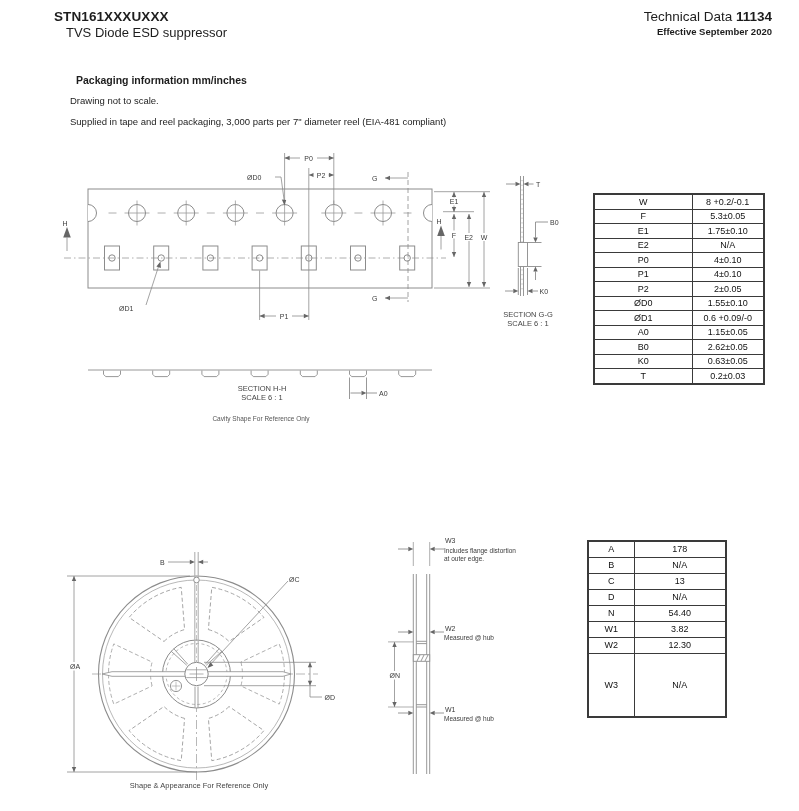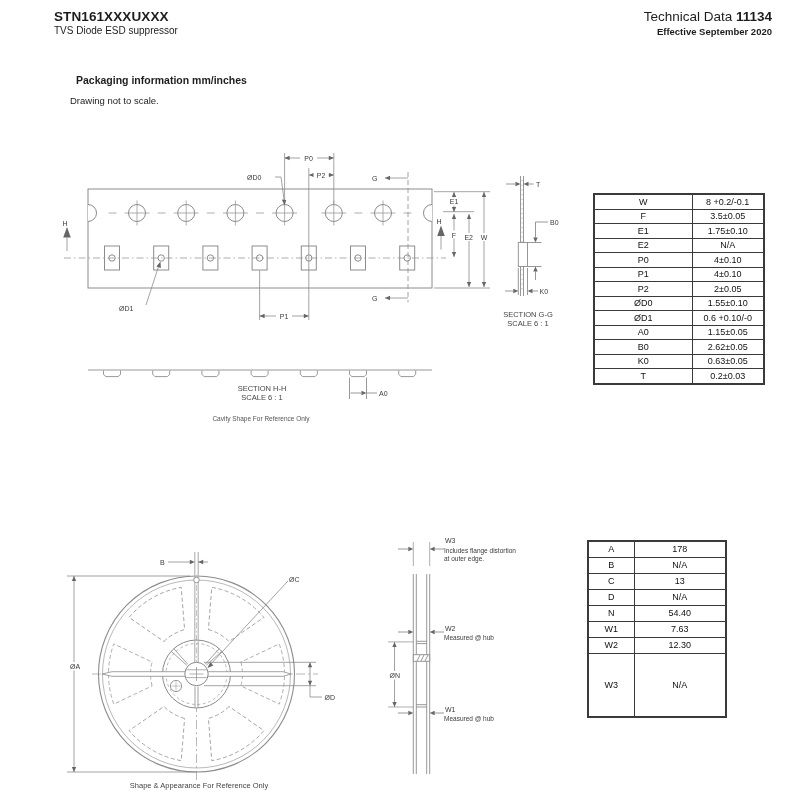--- a/index.html
+++ b/index.html
@@ -1,20 +1,20 @@
 <!DOCTYPE html>
 <html><head>
 <meta charset="utf-8">
 <style>
   html,body{margin:0;padding:0;background:#fff;}
   .page{position:relative;width:799px;height:811px;background:#fff;overflow:hidden;
         font-family:"Liberation Sans",sans-serif;color:#1d1d1d;}
   .abs{position:absolute;white-space:nowrap;}
   .title{font-size:13.5px;font-weight:bold;letter-spacing:.1px;}
-  .subtitle{font-size:10px;}
+  .subtitle{font-size:13px;margin-left:12px;}
   .docline{font-size:13.5px;text-align:left;}
   .docline b{font-weight:bold;}
   .effective{font-size:9.5px;font-weight:bold;text-align:right;}
   .heading{font-size:10.5px;font-weight:bold;}
   .bodyline{font-size:9.5px;margin-left:16px;}
   table.dim{border-collapse:collapse;table-layout:fixed;background:#fff;}
   table.dim td{border:1px solid #3a3a3a;font-size:9px;text-align:center;vertical-align:middle;
                padding:0;color:#111;}
   .t1{width:170px;height:192px;border:2px solid #3a3a3a;}
   .t2{width:138px;height:178px;border:2px solid #3a3a3a;}
@@ -29,20 +29,21 @@
 
 <div class="page">
 
   <div class="abs title" style="left:54px;top:9px;">STN161XXXUXXX</div>
   <div class="abs subtitle" style="left:54px;top:25px;">TVS Diode ESD suppressor</div>
   <div class="abs docline" style="right:27px;top:9px;"><span>Technical Data </span><b>11134</b></div>
   <div class="abs effective" style="right:27px;top:26px;">Effective September 2020</div>
 
   <div class="abs heading" style="left:54px;top:74px;margin-left:22px;">Packaging information mm/inches</div>
   <div class="abs bodyline" style="left:54px;top:95px;">Drawing not to scale.</div>
+  <div class="abs bodyline" style="left:54px;top:116px;">Supplied in tape and reel packaging, 3,000 parts per 7" diameter reel (EIA-481 compliant)</div>
 
   <svg style="left:50px;top:145px;" width="520" height="285" viewBox="50 145 520 285">
     <g stroke="#8c8c8c" fill="none" stroke-width="1">
 
       <line x1="64" y1="258" x2="446" y2="258" stroke="#9a9a9a" stroke-width="0.8" stroke-dasharray="7 3 1.5 3"></line>
 
       <rect x="88" y="189" width="344" height="99"></rect>
 
       <path d="M88,204.5 A8.5,8.5 0 0 1 88,221.5" fill="#fff"></path>
       <path d="M432,204.5 A8.5,8.5 0 0 0 432,221.5" fill="#fff"></path>
@@ -222,21 +223,21 @@
         <col style="width:98px">
         <col style="width:72px">
       </colgroup>
     <tbody>
       <tr>
           <td>W</td>
           <td>8 +0.2/-0.1</td>
         </tr>
       <tr>
           <td>F</td>
-          <td>3.5±0.05</td>
+          <td>5.3±0.05</td>
         </tr>
       <tr>
           <td>E1</td>
           <td>1.75±0.10</td>
         </tr>
       <tr>
           <td>E2</td>
           <td>N/A</td>
         </tr>
       <tr>
@@ -250,21 +251,21 @@
       <tr>
           <td>P2</td>
           <td>2±0.05</td>
         </tr>
       <tr>
           <td>ØD0</td>
           <td>1.55±0.10</td>
         </tr>
       <tr>
           <td>ØD1</td>
-          <td>0.6 +0.10/-0</td>
+          <td>0.6 +0.09/-0</td>
         </tr>
       <tr>
           <td>A0</td>
           <td>1.15±0.05</td>
         </tr>
       <tr>
           <td>B0</td>
           <td>2.62±0.05</td>
         </tr>
       <tr>
@@ -433,21 +434,21 @@
       <tr style="height:16px">
           <td>D</td>
           <td>N/A</td>
         </tr>
       <tr style="height:16px">
           <td>N</td>
           <td>54.40</td>
         </tr>
       <tr style="height:16px">
           <td>W1</td>
-          <td>7.63</td>
+          <td>3.82</td>
         </tr>
       <tr style="height:16px">
           <td>W2</td>
           <td>12.30</td>
         </tr>
       <tr>
           <td>W3</td>
           <td>N/A</td>
         </tr>
     </tbody>

